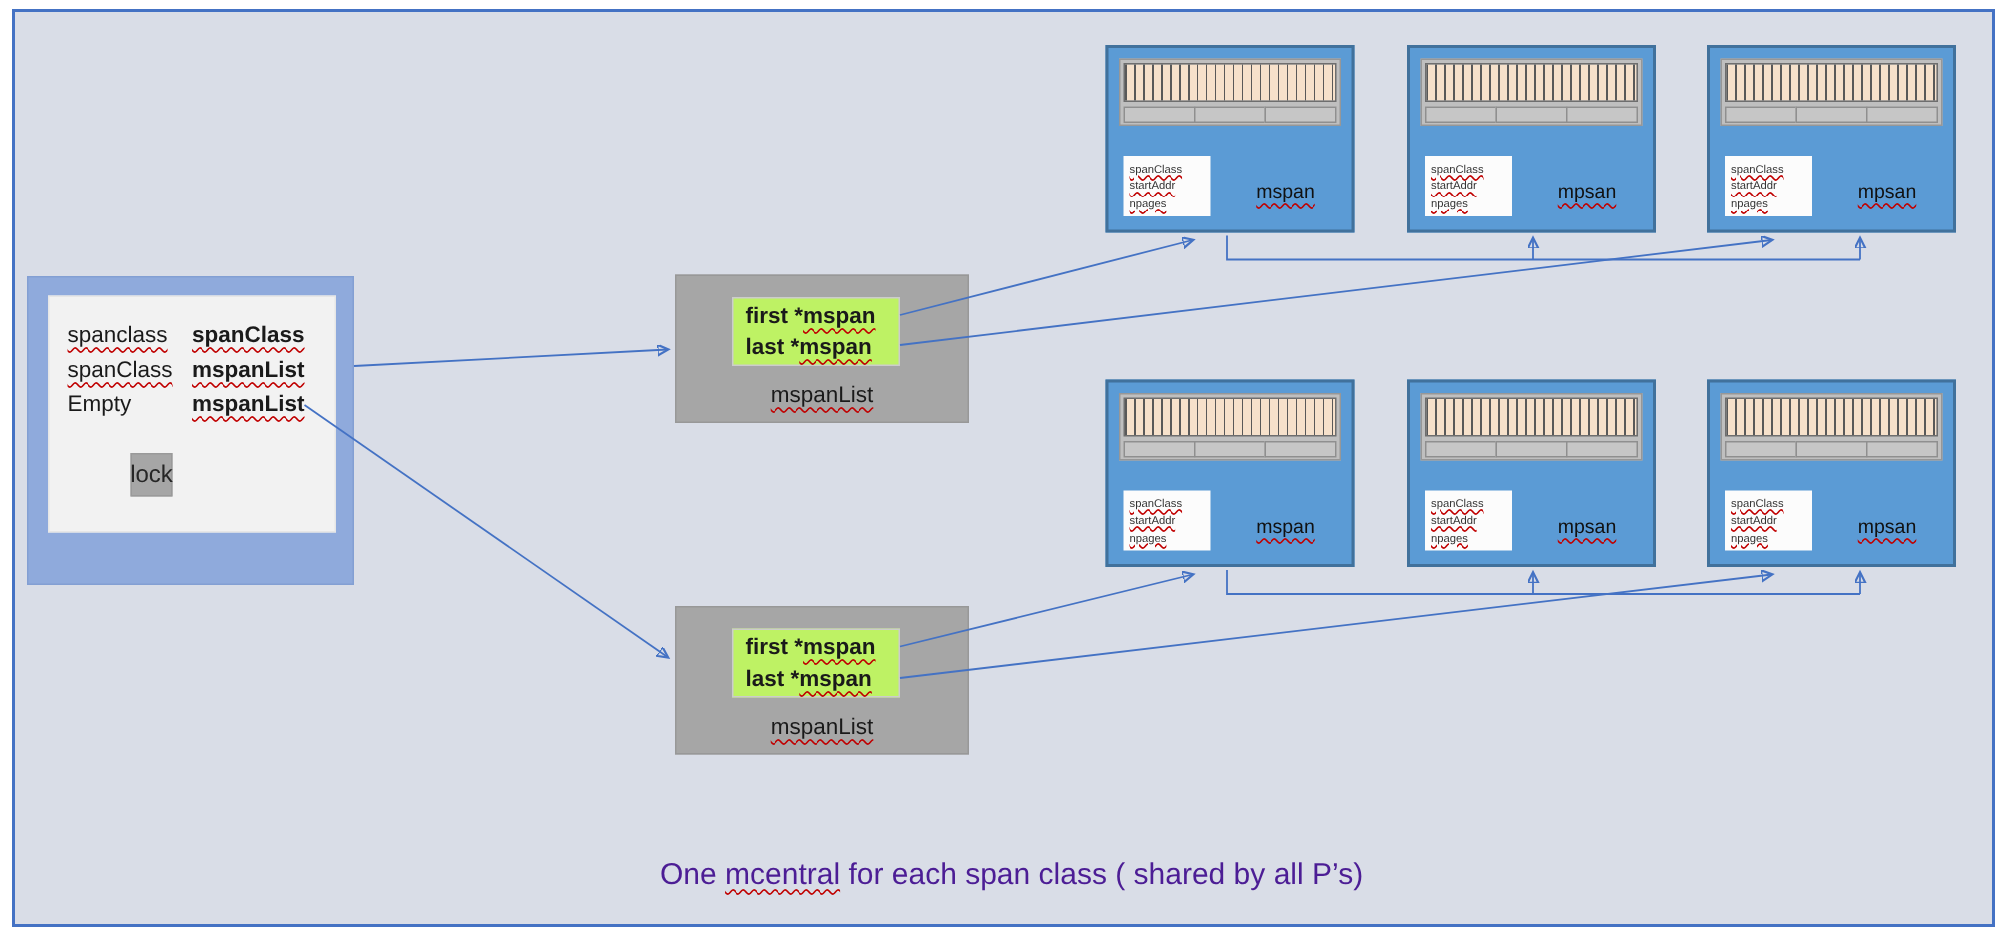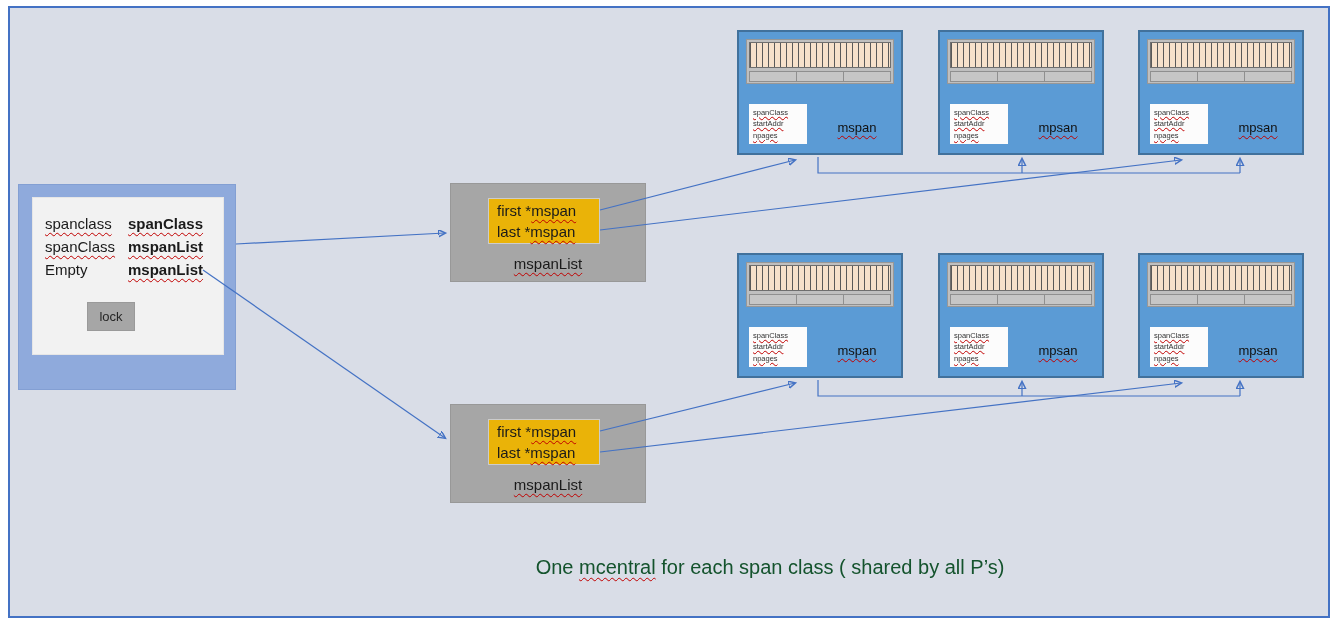--- a/index.html
+++ b/index.html
@@ -16,32 +16,32 @@
 
   
   .mcentral { position:absolute; left:18px; top:184px; width:218px; height:206px;
               background:#8faadc; border:1px solid #839fd3; z-index:2; }
   .mcentral-inner { position:absolute; left:13px; top:12px; width:192px; height:158px;
                     background:#f2f2f2; border:1px solid #e6e6e6; padding:14px 0 0 12px;
                     font-size:15px; color:#1a1a1a; }
   .mc-row { display:flex; height:23px; align-items:center; }
   .mc-row .lbl { width:83px; }
   .mc-row .val { font-weight:bold; }
-  .lock-btn { position:absolute; left:54px; top:104px; width:48px; height:29px;
+  .lock-btn { position:absolute; left:54px; top:104px; width:28px; height:29px;
               background:#a6a6a6; border:1px solid #9a9a9a; display:flex; align-items:center;
-              justify-content:center; font-size:13px; color:#262626; }
+              justify-content:center; font-size:16px; color:#262626; }
 
   
   .mlist { position:absolute; width:196px; height:99px; background:#a6a6a6;
            border:1px solid #989898; z-index:2; }
   .mlist-top { left:450px; top:183px; }
   .mlist-bottom { left:450px; top:404px; }
   .mlist-inner { position:absolute; left:37px; top:14px; width:112px; height:46px;
-                 background:#eab308; border:1px solid #cccccc; padding:1px 0 0 8px;
-                 font-size:15px; line-height:21px; color:#1a1a1a; }
+                 background:#bef264; border:1px solid #cccccc; padding:1px 0 0 8px;
+                 font-size:15px; line-height:21px; color:#1a1a1a;font-weight:bold; }
   .mlist-label { position:absolute; bottom:9px; left:0; width:100%; text-align:center;
                  font-size:15px; color:#1a1a1a; }
   .mlist-label span { text-underline-offset:3px; }
 
   
   .mspan-box { position:absolute; width:166px; height:125px; background:#5b9bd5;
                border:2px solid #41719c; z-index:2; }
   .pos-t1 { left:737px; top:30px; }  .pos-t2 { left:938px; top:30px; }  .pos-t3 { left:1138px; top:30px; }
   .pos-b1 { left:737px; top:253px; } .pos-b2 { left:938px; top:253px; } .pos-b3 { left:1138px; top:253px; }
   .band { position:absolute; left:7px; top:7px; width:148px; height:45px;
@@ -56,22 +56,22 @@
               background:#fcfcfc; padding:3px 4px; font-size:7.5px; line-height:1.5; color:#333333; }
   .info-box span { display:block; }
   .mspan-label { position:absolute; left:78px; top:88px; width:80px; text-align:center;
                  font-size:13px; color:#111111; }
 
   
   #arrows { position:absolute; left:0; top:0; z-index:5; pointer-events:none; }
   #arrows line, #arrows path { stroke:#4472c4; stroke-width:1.2; fill:none; }
 
   
-  .caption { position:absolute; left:440px; top:556px; width:660px; text-align:center;
-             font-size:20px; color:#14532d; z-index:2; }
+  .caption { position:absolute; left:440px; top:572px; width:660px; text-align:left;
+             font-size:20px; color:#4c1d95; z-index:2; }
 </style>
 </head>
 <body>
 
 <div id="canvas">
   <div class="frame"></div>
 
   <div class="mcentral">
     <div class="mcentral-inner">
       <div class="mc-row">

